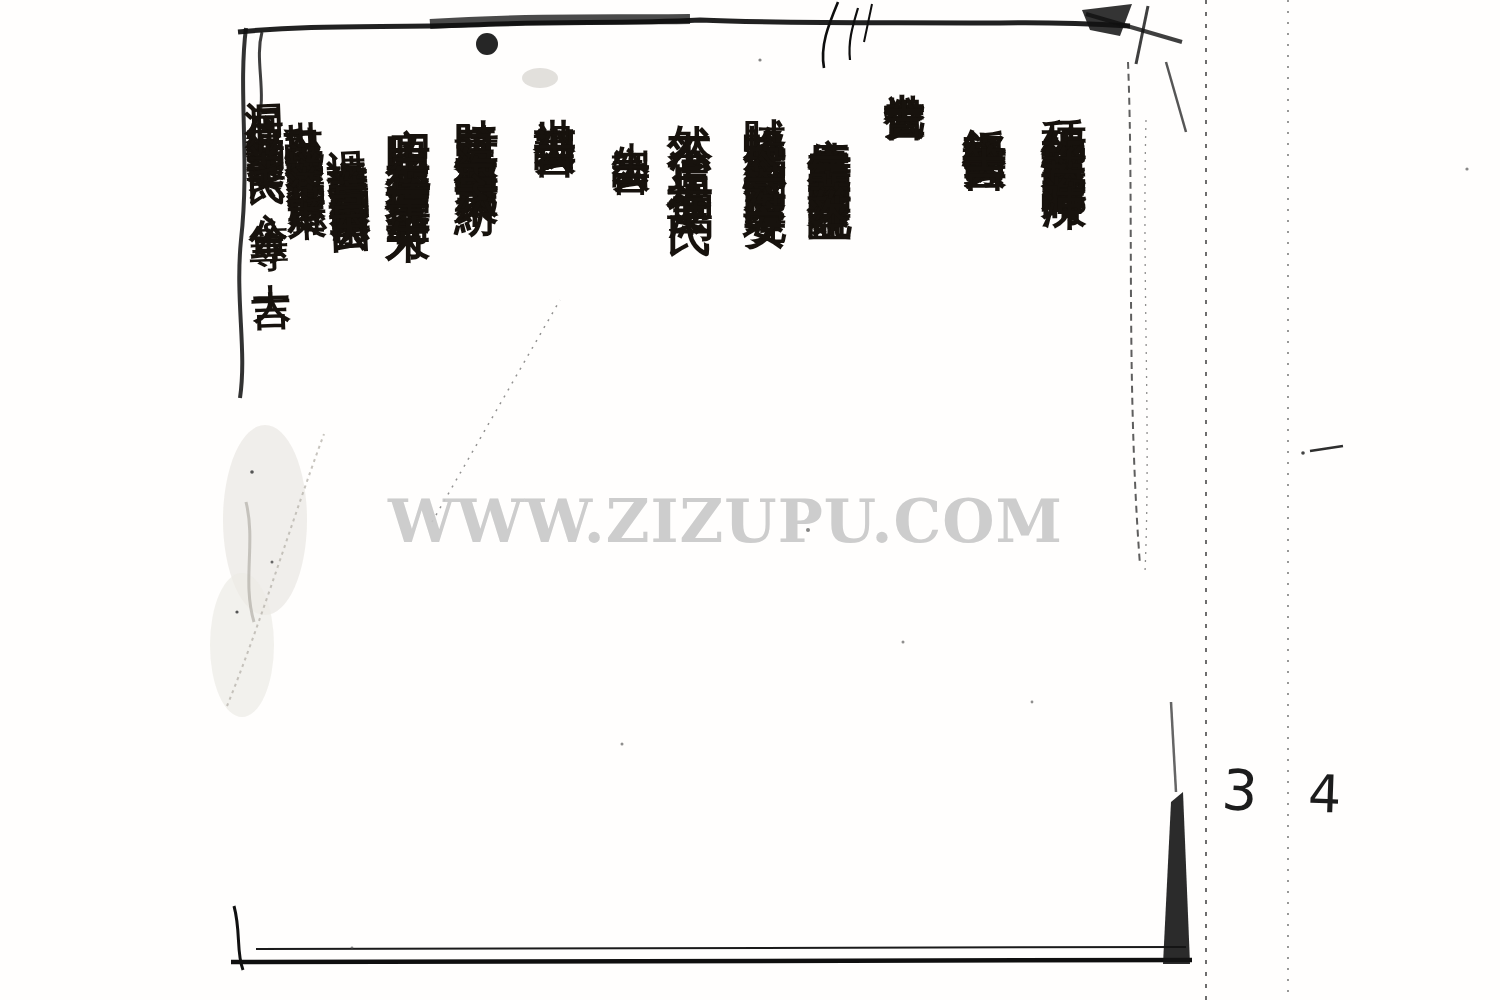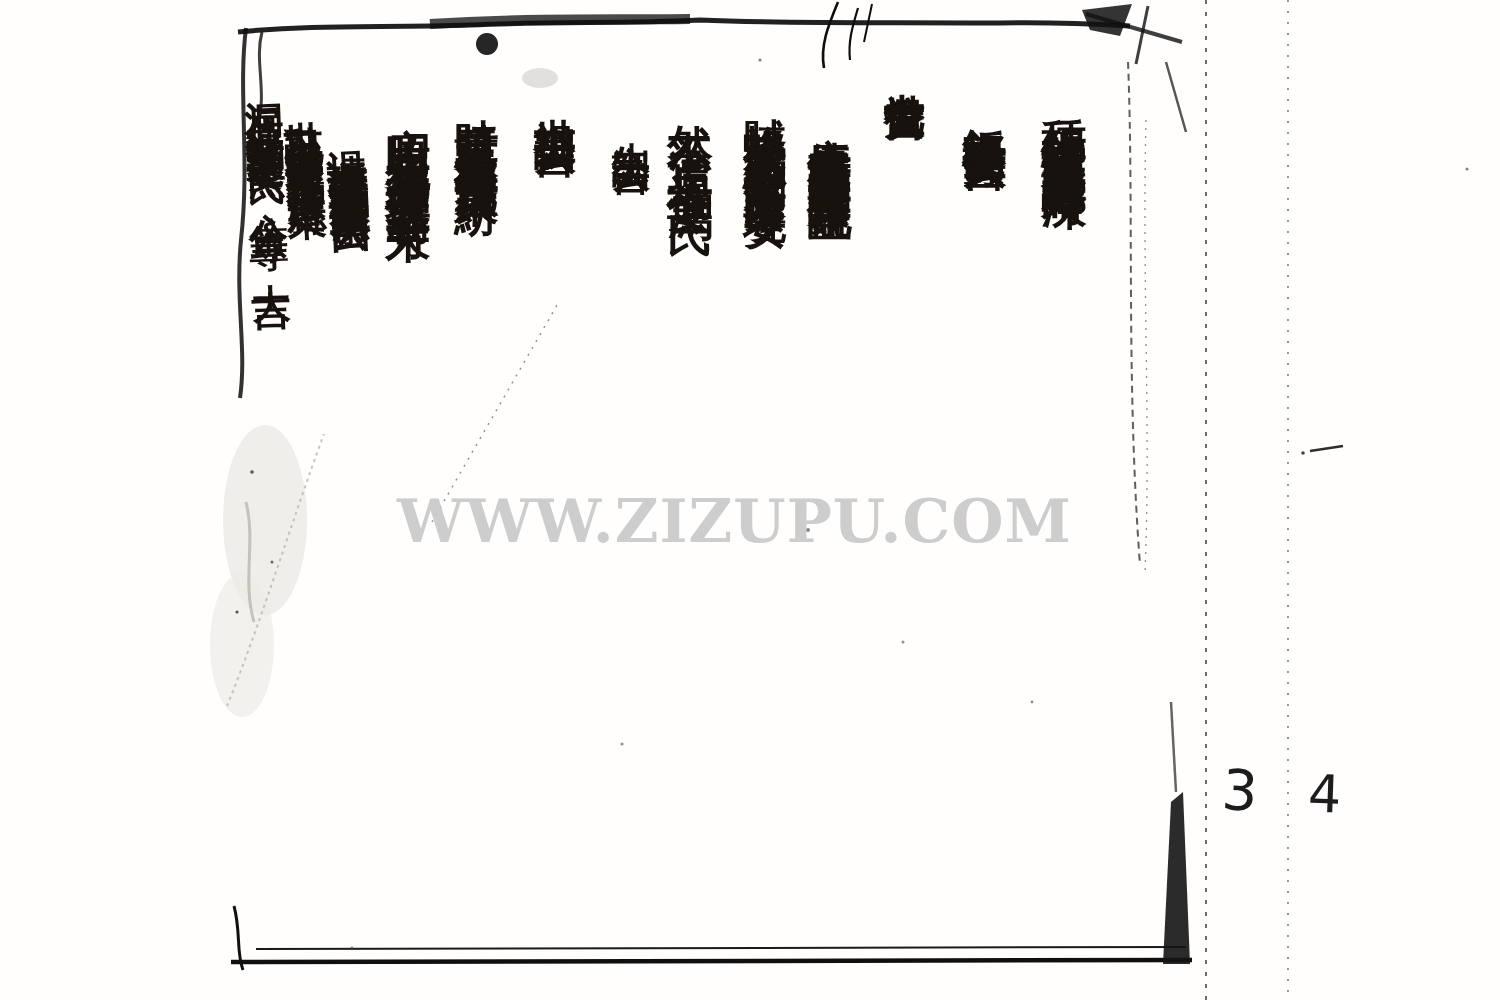--- a/index.html
+++ b/index.html
@@ -5,21 +5,21 @@
   html,body{margin:0;padding:0;background:#ffffff;}
   .stage{position:relative;width:1500px;height:1000px;background:#fffefd;overflow:hidden;
          font-family:"DejaVu Serif", serif;}
   .artifacts{position:absolute;left:0;top:0;width:1500px;height:1000px;}
   .vcol{position:absolute;writing-mode:vertical-rl;text-orientation:upright;
         color:#17120d;font-weight:600;line-height:1.0;white-space:nowrap;
         transform-origin:50% 0;}
   .wm{position:absolute;white-space:nowrap;user-select:none;}
   .wm1{left:386px;top:412px;font-size:62px;letter-spacing:23px;color:#cbcbcb;
        font-weight:700;font-family:"DejaVu Sans", sans-serif;opacity:.85;}
-  .wm2{left:397px;top:486px;font-size:60px;color:#c8c8c8;font-weight:700;
+  .wm2{left:388px;top:486px;font-size:60px;color:#c8c8c8;font-weight:700;
        font-family:"DejaVu Serif", serif;letter-spacing:1px;opacity:.9;text-align:center;}
   .pg{position:absolute;color:#1c1c1c;font-family:"DejaVu Sans", sans-serif;}
   .pg3{left:1222px;top:758px;font-size:56px;transform:rotate(4deg);}
   .pg4{left:1308px;top:764px;font-size:52px;transform:rotate(2deg);}
   
   .c1 {left:1042px;top:84px; font-size:45px;letter-spacing:5px;}
   .c2 {left:963px; top:94px; font-size:44px;letter-spacing:2px;}
   .c3 {left:884px; top:60px; font-size:41px;letter-spacing:1px;}
   .c4 {left:808px; top:102px;font-size:44px;letter-spacing:4px;}
   .c5 {left:744px; top:84px; font-size:43px;letter-spacing:5px;}

